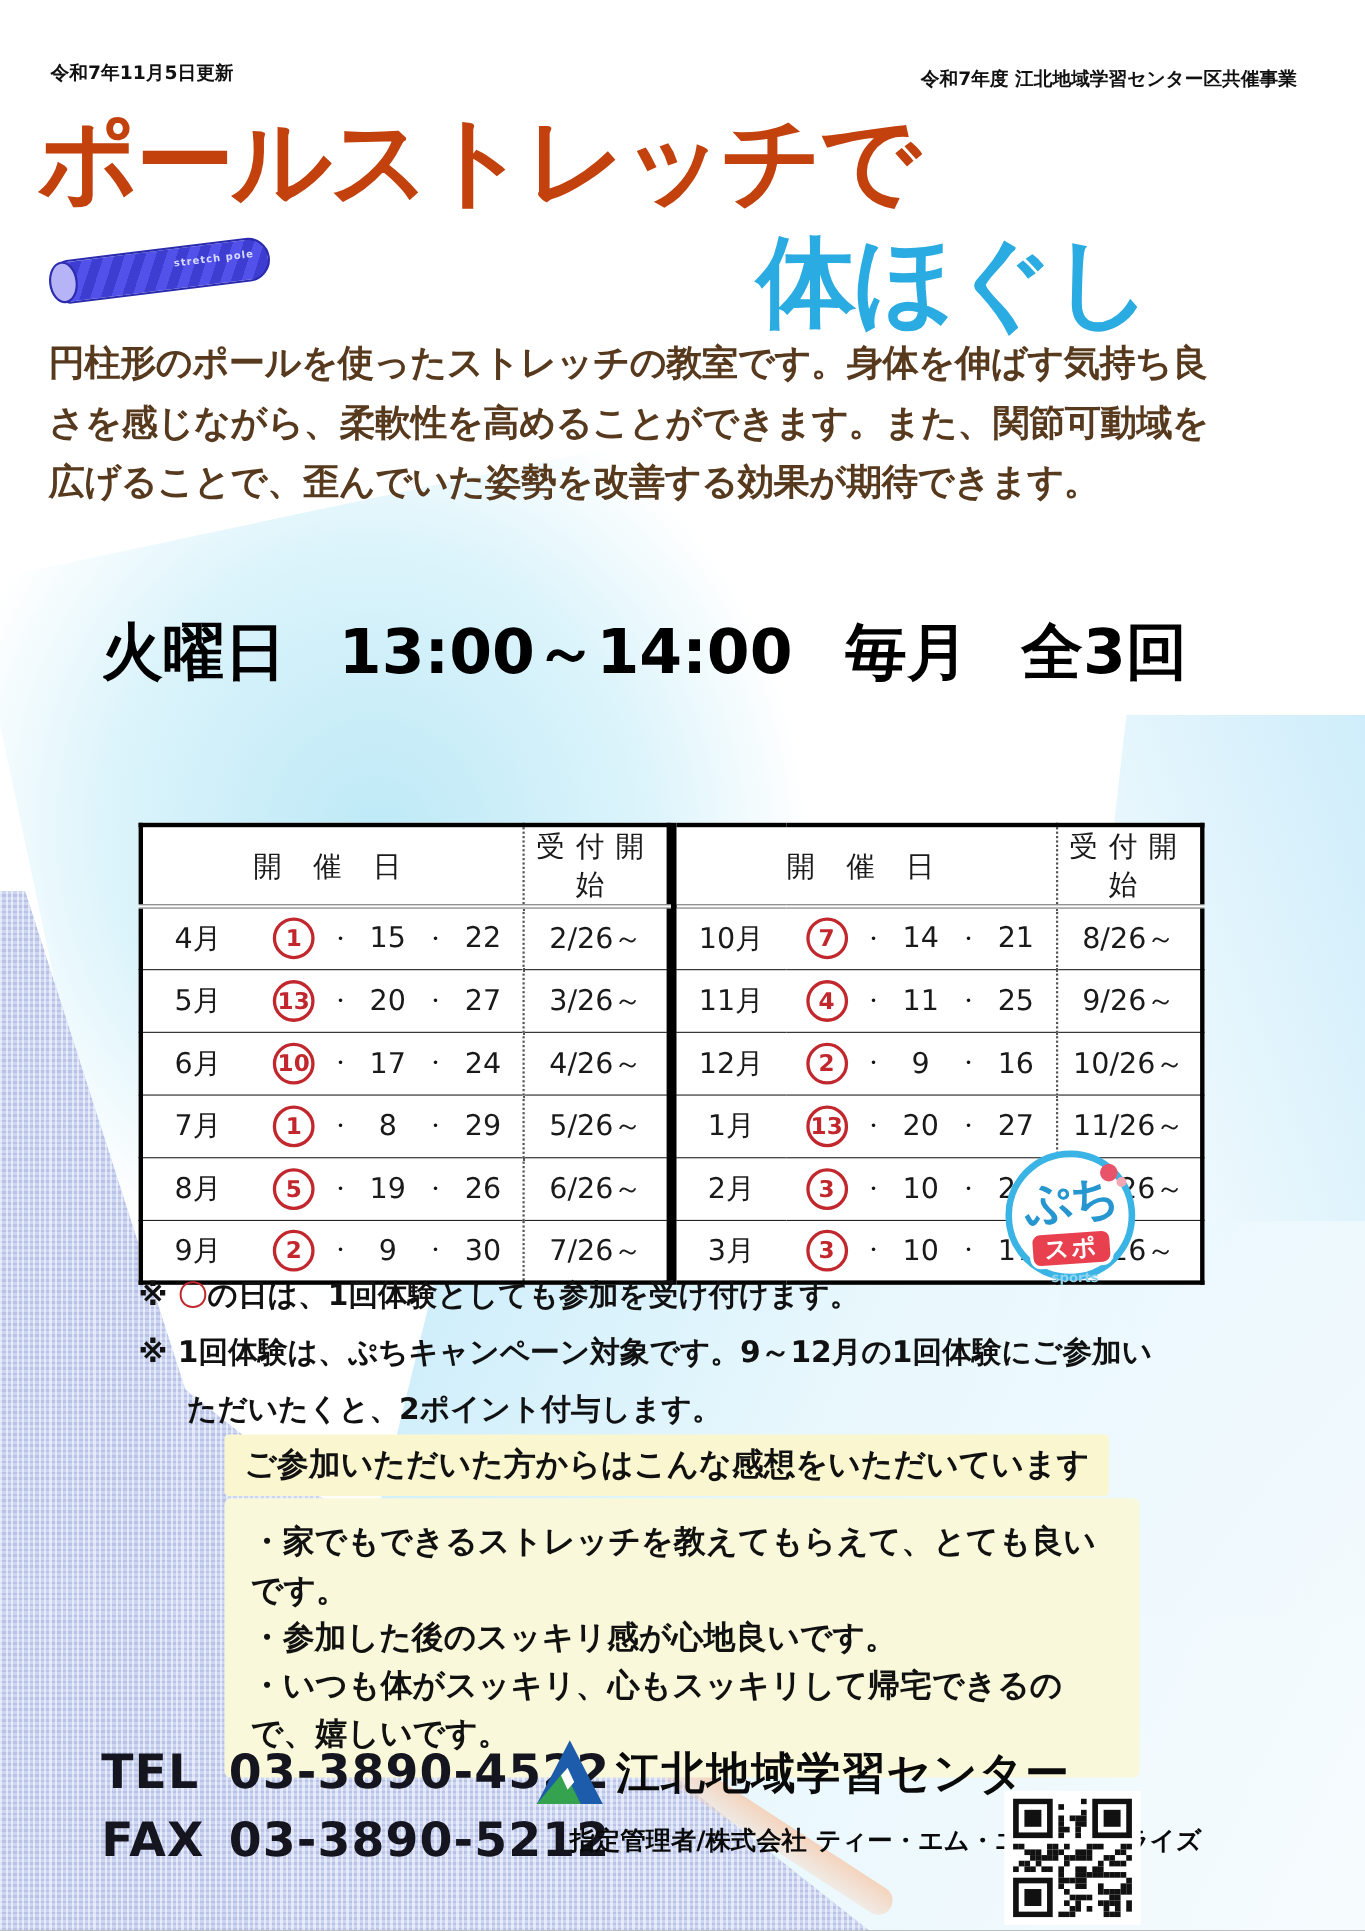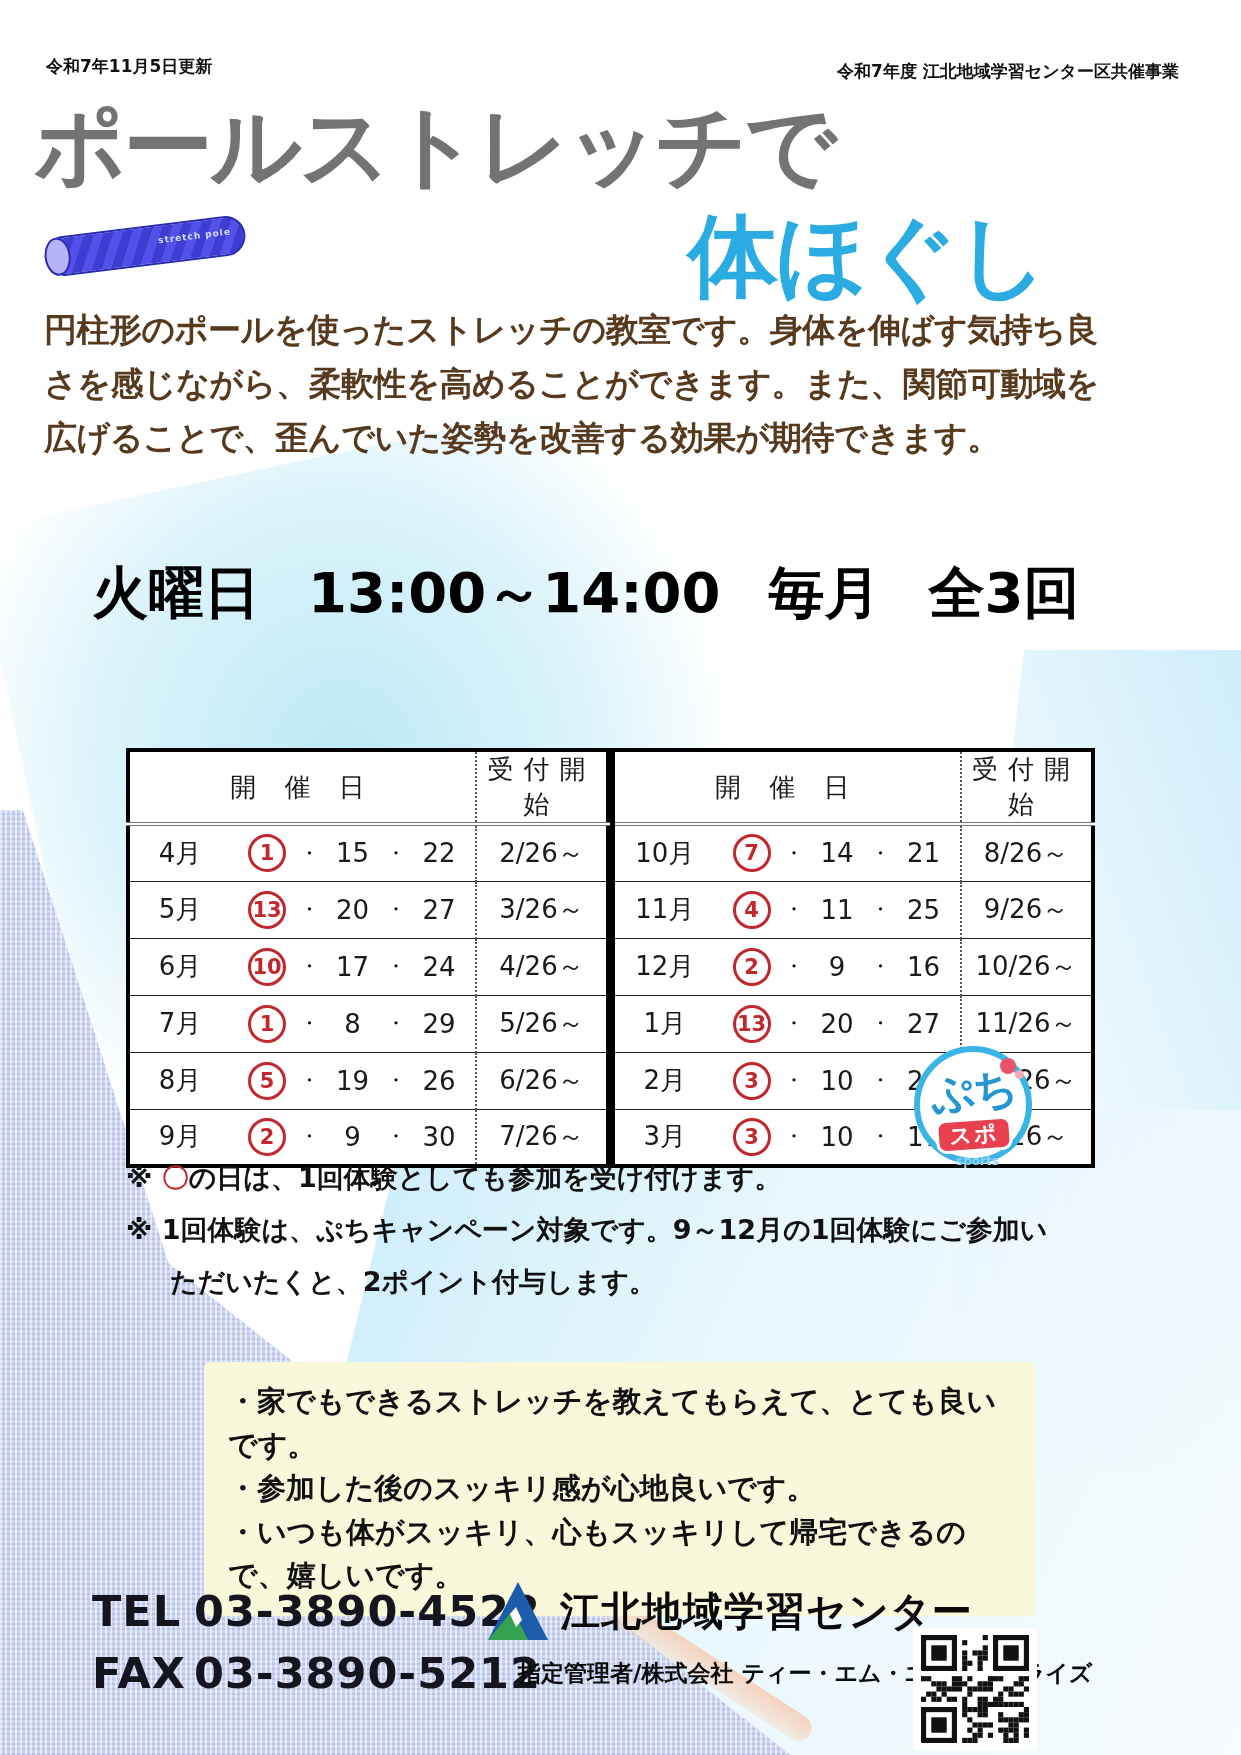--- a/index.html
+++ b/index.html
@@ -42,21 +42,21 @@
     transform:rotate(33deg); transform-origin:left top;
   }
 
   .content { position:absolute; inset:0; z-index:2; }
 
   
   .updated   { left:46px;  top:55px; font-size:17px; font-weight:bold; color:#111; }
   .program   { right:62px; top:60px; font-size:17px; font-weight:bold; color:#111; }
 
   
-  .title1 { left:34px; top:86px;  font-size:90px; font-weight:700; color:#737373; letter-spacing:-3px; }
+  .title1 { left:34px; top:86px;  font-size:90px; font-weight:700; color:#c2410c; letter-spacing:-3px; }
   .title2 { left:688px; top:196px; font-size:90px; font-weight:700; color:#2aace2; letter-spacing:-2px; }
 
   
   .pole { left:44px; top:226px; width:202px; height:40px; transform:rotate(-7deg); }
   .pole-body {
     position:absolute; left:10px; top:0; right:0; bottom:0;
     border:2px solid #2b2bb0; border-radius:8px 20px 20px 8px;
     background:repeating-linear-gradient(115deg, #5252ea 0 9px, #3d3dd2 9px 18px);
   }
   .pole-cap {
@@ -134,21 +134,21 @@
     font-size:29px; font-weight:800; color:#111; white-space:nowrap;
   }
   .fb-box {
     left:204px; top:1362px; width:832px; background:#f9f8da; border-radius:6px;
     padding:18px 24px; font-size:29px; font-weight:800; color:#111; line-height:1.5;
   }
 
   
   .contact { left:92px; top:1586px; display:flex; flex-direction:column; gap:12px; color:#15151f; }
   .contact .row { display:flex; align-items:baseline; gap:28px; font-size:43px; font-weight:800; letter-spacing:1px; }
-  .contact .lbl { width:74px; }
+  .contact .lbl { width:88px; }
   .center-logo { left:486px; top:1580px; width:64px; height:62px; }
   .center-name { left:560px; top:1584px; font-size:40px; font-weight:900; color:#0a0a0a; letter-spacing:1px; white-space:nowrap; }
   .operator    { left:518px; top:1658px; font-size:23px; font-weight:700; color:#0a0a0a; white-space:nowrap; }
 
   .qr { left:913px; top:1628px; width:124px; height:122px; background:#fff; padding:7px; }
   .qr svg { width:110px; height:108px; display:block; }
 </style>
 </head>
 <body>
 
@@ -373,20 +373,21 @@
 
     <div class="abs petit">
       <div class="petit-circle"></div>
       <div class="petit-top">ぷち</div>
       <div class="petit-flower"></div>
       <div class="petit-flower2"></div>
       <div class="petit-banner">スポ</div>
       <div class="petit-sub">sports</div>
     </div>
 
+    <div class="abs fb-heading">ご参加いただいた方からはこんな感想をいただいています</div>
     <div class="abs fb-box">
       <div>・家でもできるストレッチを教えてもらえて、とても良いです。</div>
       <div>・参加した後のスッキリ感が心地良いです。</div>
       <div>・いつも体がスッキリ、心もスッキリして帰宅できるので、嬉しいです。</div>
     </div>
 
     <div class="abs contact">
       <div class="row">
         <span class="lbl">TEL</span>
         <span>03-3890-4522</span>

